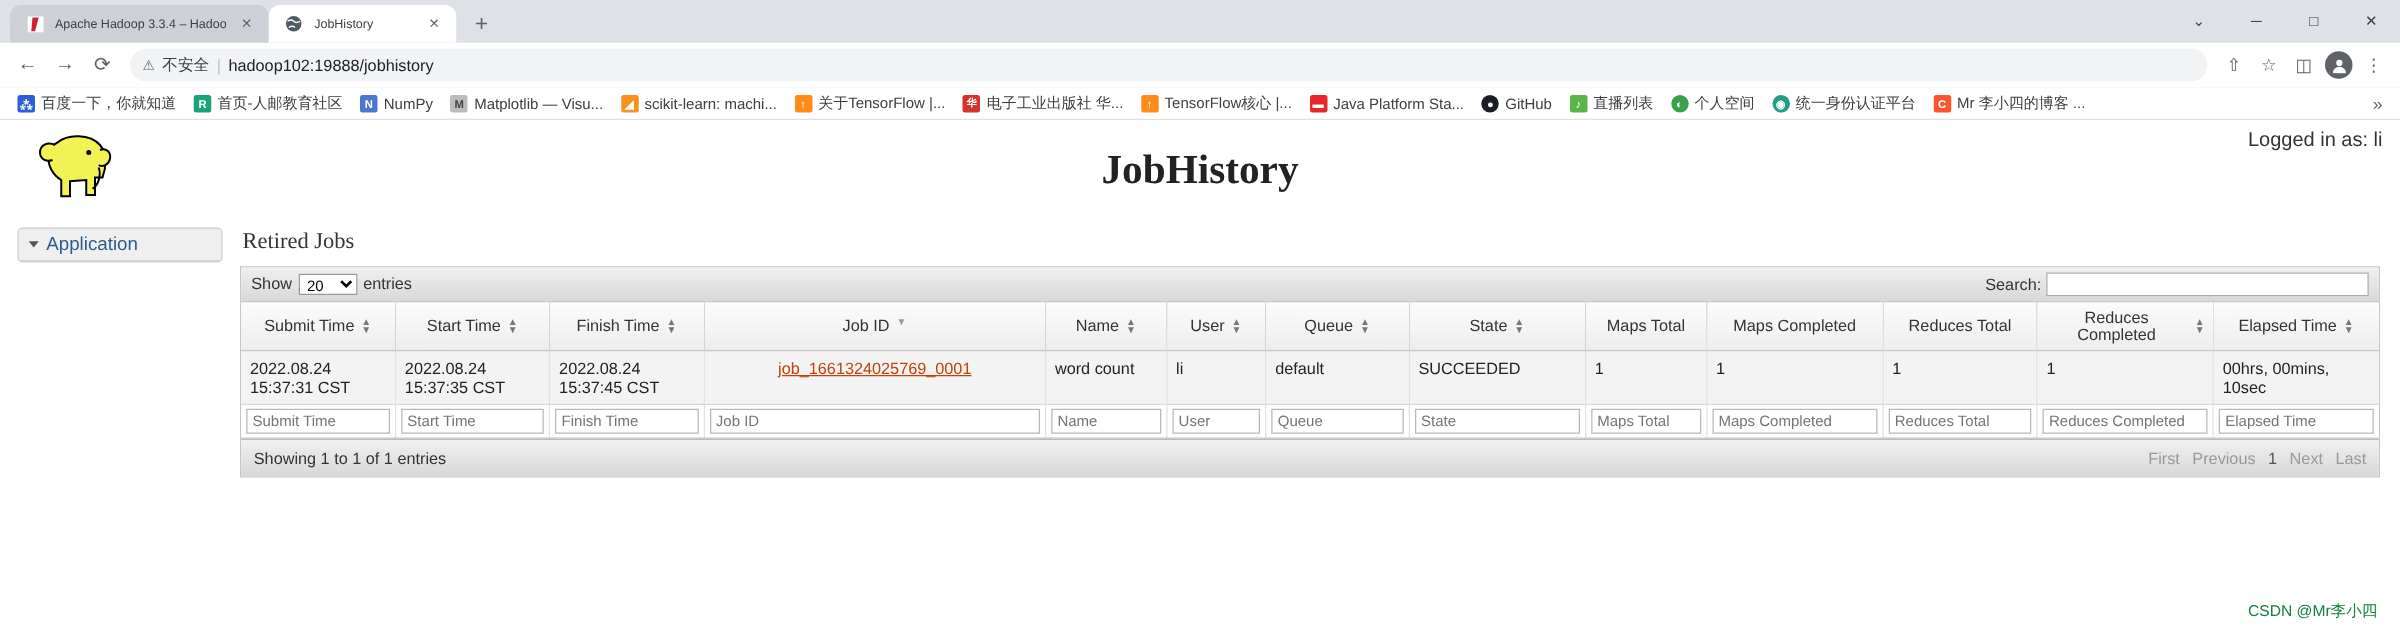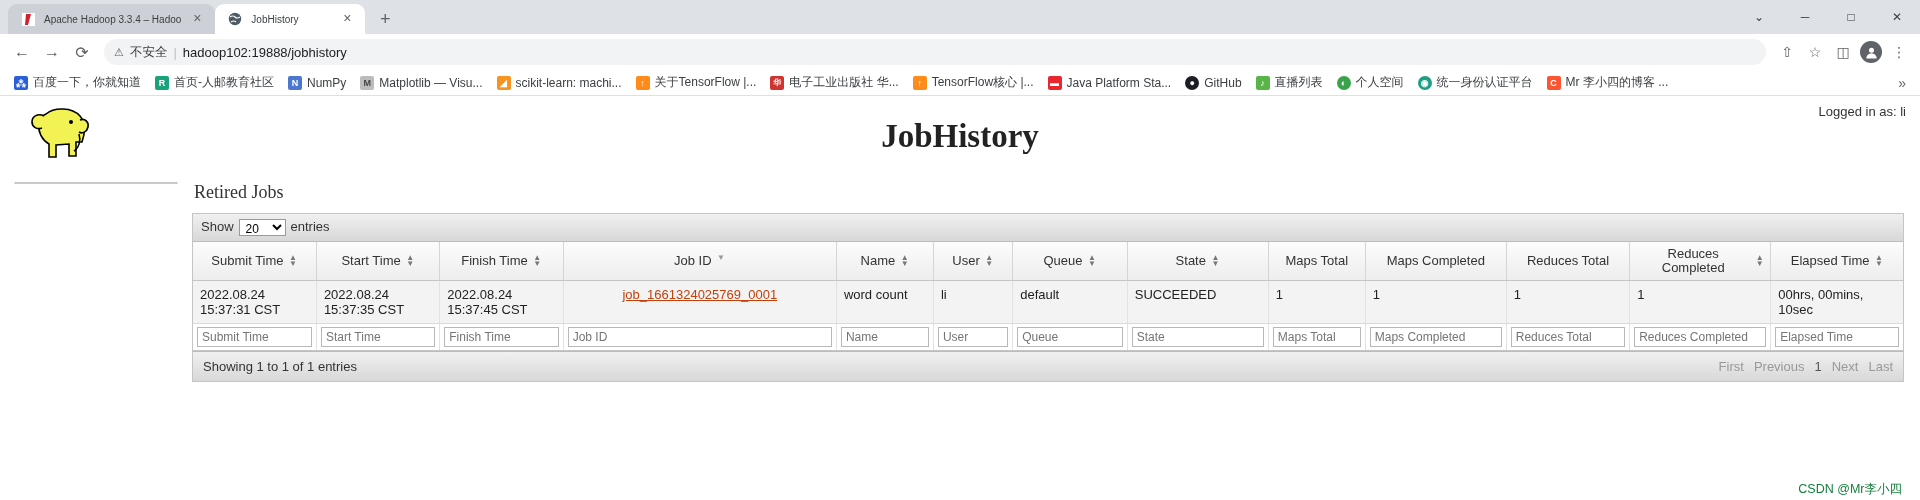--- a/index.html
+++ b/index.html
@@ -176,21 +176,21 @@
     position: absolute;
     left: 0; right: 0; top: 22px;
     text-align: center;
     font-size: 33px;
     font-weight: bold;
     color: #222;
     font-family: "Liberation Serif", serif;
   }
   .login-info {
     position: absolute; right: 14px; top: 8px;
-    font-size: 13px; color: #333;
+    font-size: 16px; color: #333;
   }
 
   
   .sidebar {
     position: absolute; left: 14px; top: 86px;
     width: 164px;
   }
   .panel {
     border: 1px solid #c9c9c9;
     border-radius: 4px;
@@ -480,33 +480,41 @@
         </g>
         <circle cx="45" cy="18" r="2" fill="#000"></circle>
       </svg>
     </div>
     <div class="jh-title">JobHistory</div>
     <div class="login-info">Logged in as: li</div>
   </div>
 
   <div class="sidebar">
     <div class="panel">
+      <div class="panel-hd">
+        <span class="caret-down"></span>
+        <span>Application</span>
+      </div>
     </div>
   </div>
 
   <div class="content">
     <div class="sec-title">Retired Jobs</div>
 
     <div class="dt-wrap">
       <div class="dt-top">
         <span class="lbl">Show</span>
         <select class="dt-select">
           <option selected="">20</option><option>40</option><option>60</option><option>80</option><option>100</option>
         </select>
         <span class="lbl" style="margin-left:5px">entries</span>
+        <span class="dt-search">
+          <span>Search:</span>
+          <input type="text" value="" style="">
+        </span>
       </div>
 
       <table class="jobs">
         <colgroup>
           <col style="width:7.0%">
             <col style="width:7.0%">
             <col style="width:7.0%">
           <col style="width:15.5%">
             <col style="width:5.5%">
             <col style="width:4.5%">

